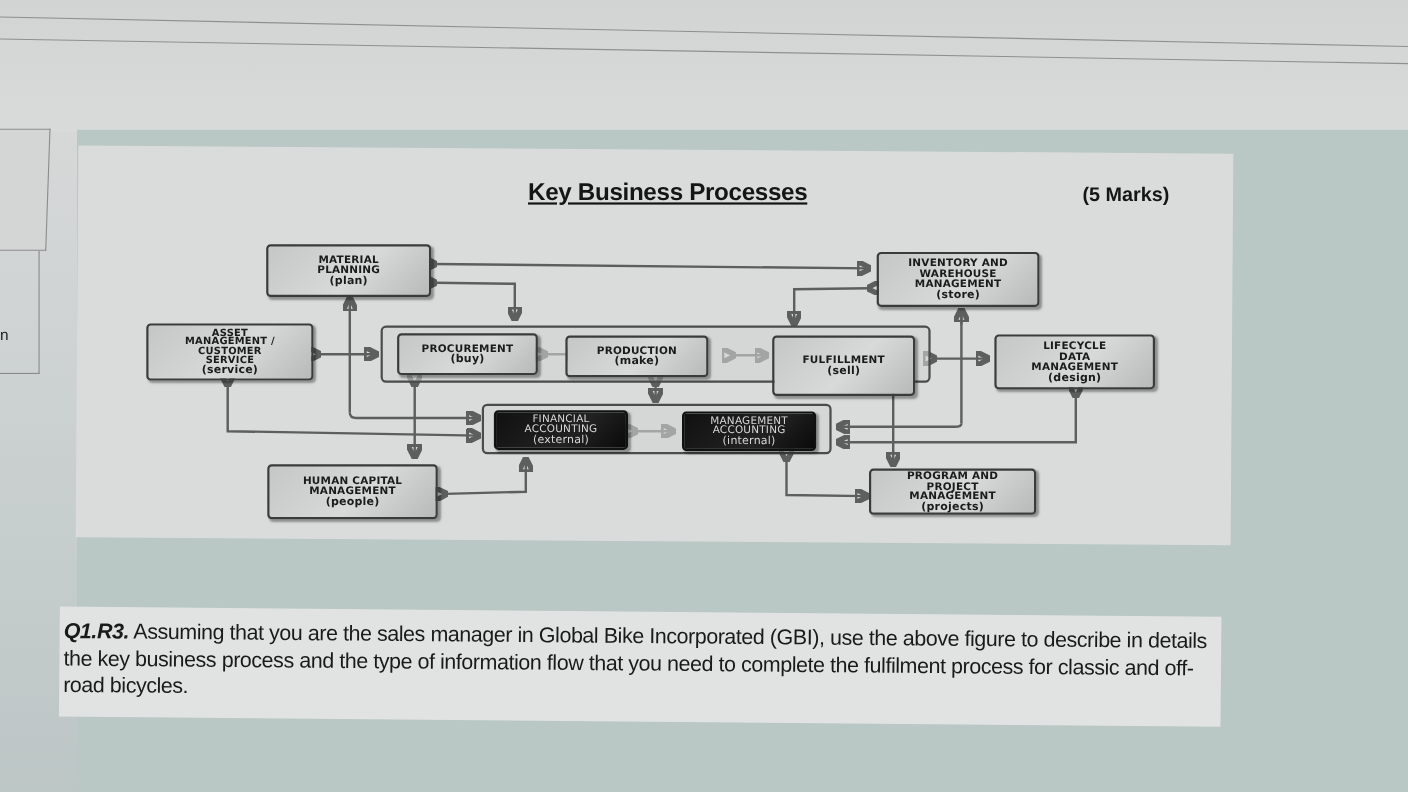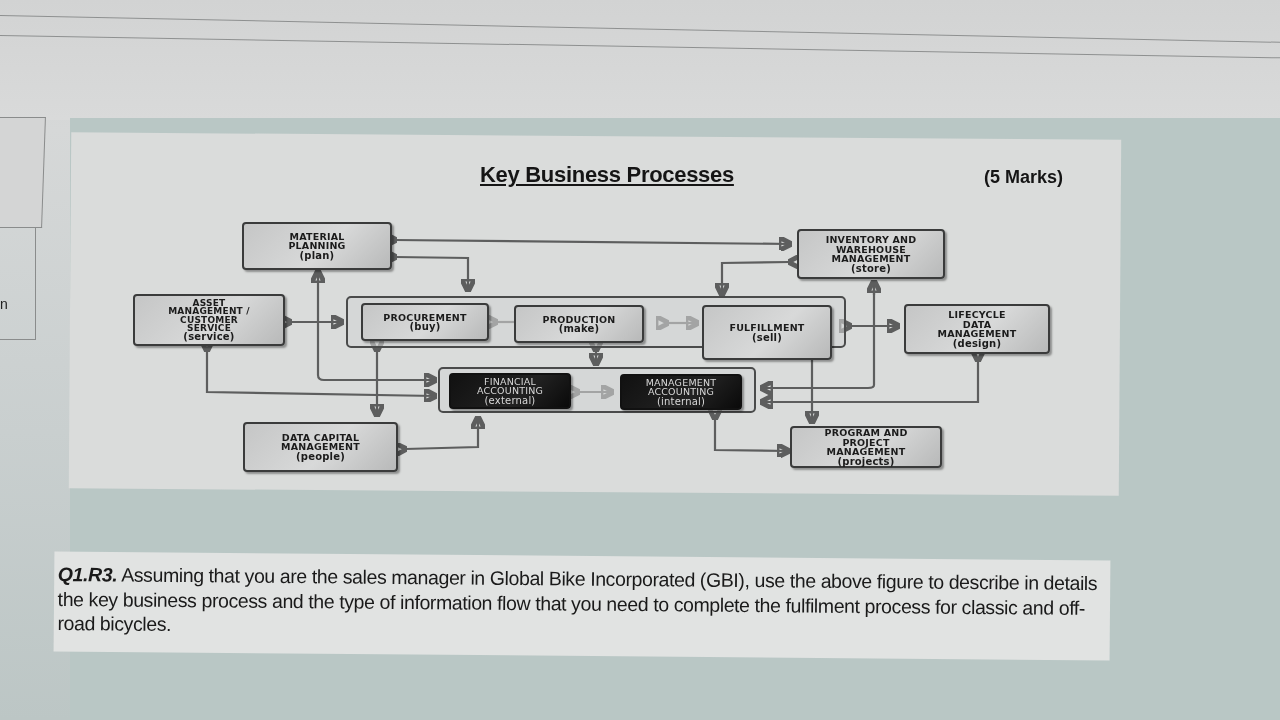--- a/index.html
+++ b/index.html
@@ -170,21 +170,21 @@
   <span class="sub">(external)</span>
 </div>
 
 <div class="box dark" style="left:620px; top:374px; width:122px; height:36px;">
   <span>MANAGEMENT</span>
   <span>ACCOUNTING</span>
   <span class="sub">(internal)</span>
 </div>
 
 <div class="box" style="left:243px; top:422px; width:155px; height:50px;">
-  <span>DATA CAPITAL</span>
+  <span>HUMAN CAPITAL</span>
   <span>MANAGEMENT</span>
   <span class="sub">(people)</span>
 </div>
 
 <div class="box" style="left:790px; top:426px; width:152px; height:42px;">
   <span>PROGRAM AND</span>
   <span>PROJECT</span>
   <span>MANAGEMENT</span>
   <span class="sub">(projects)</span>
 </div>

